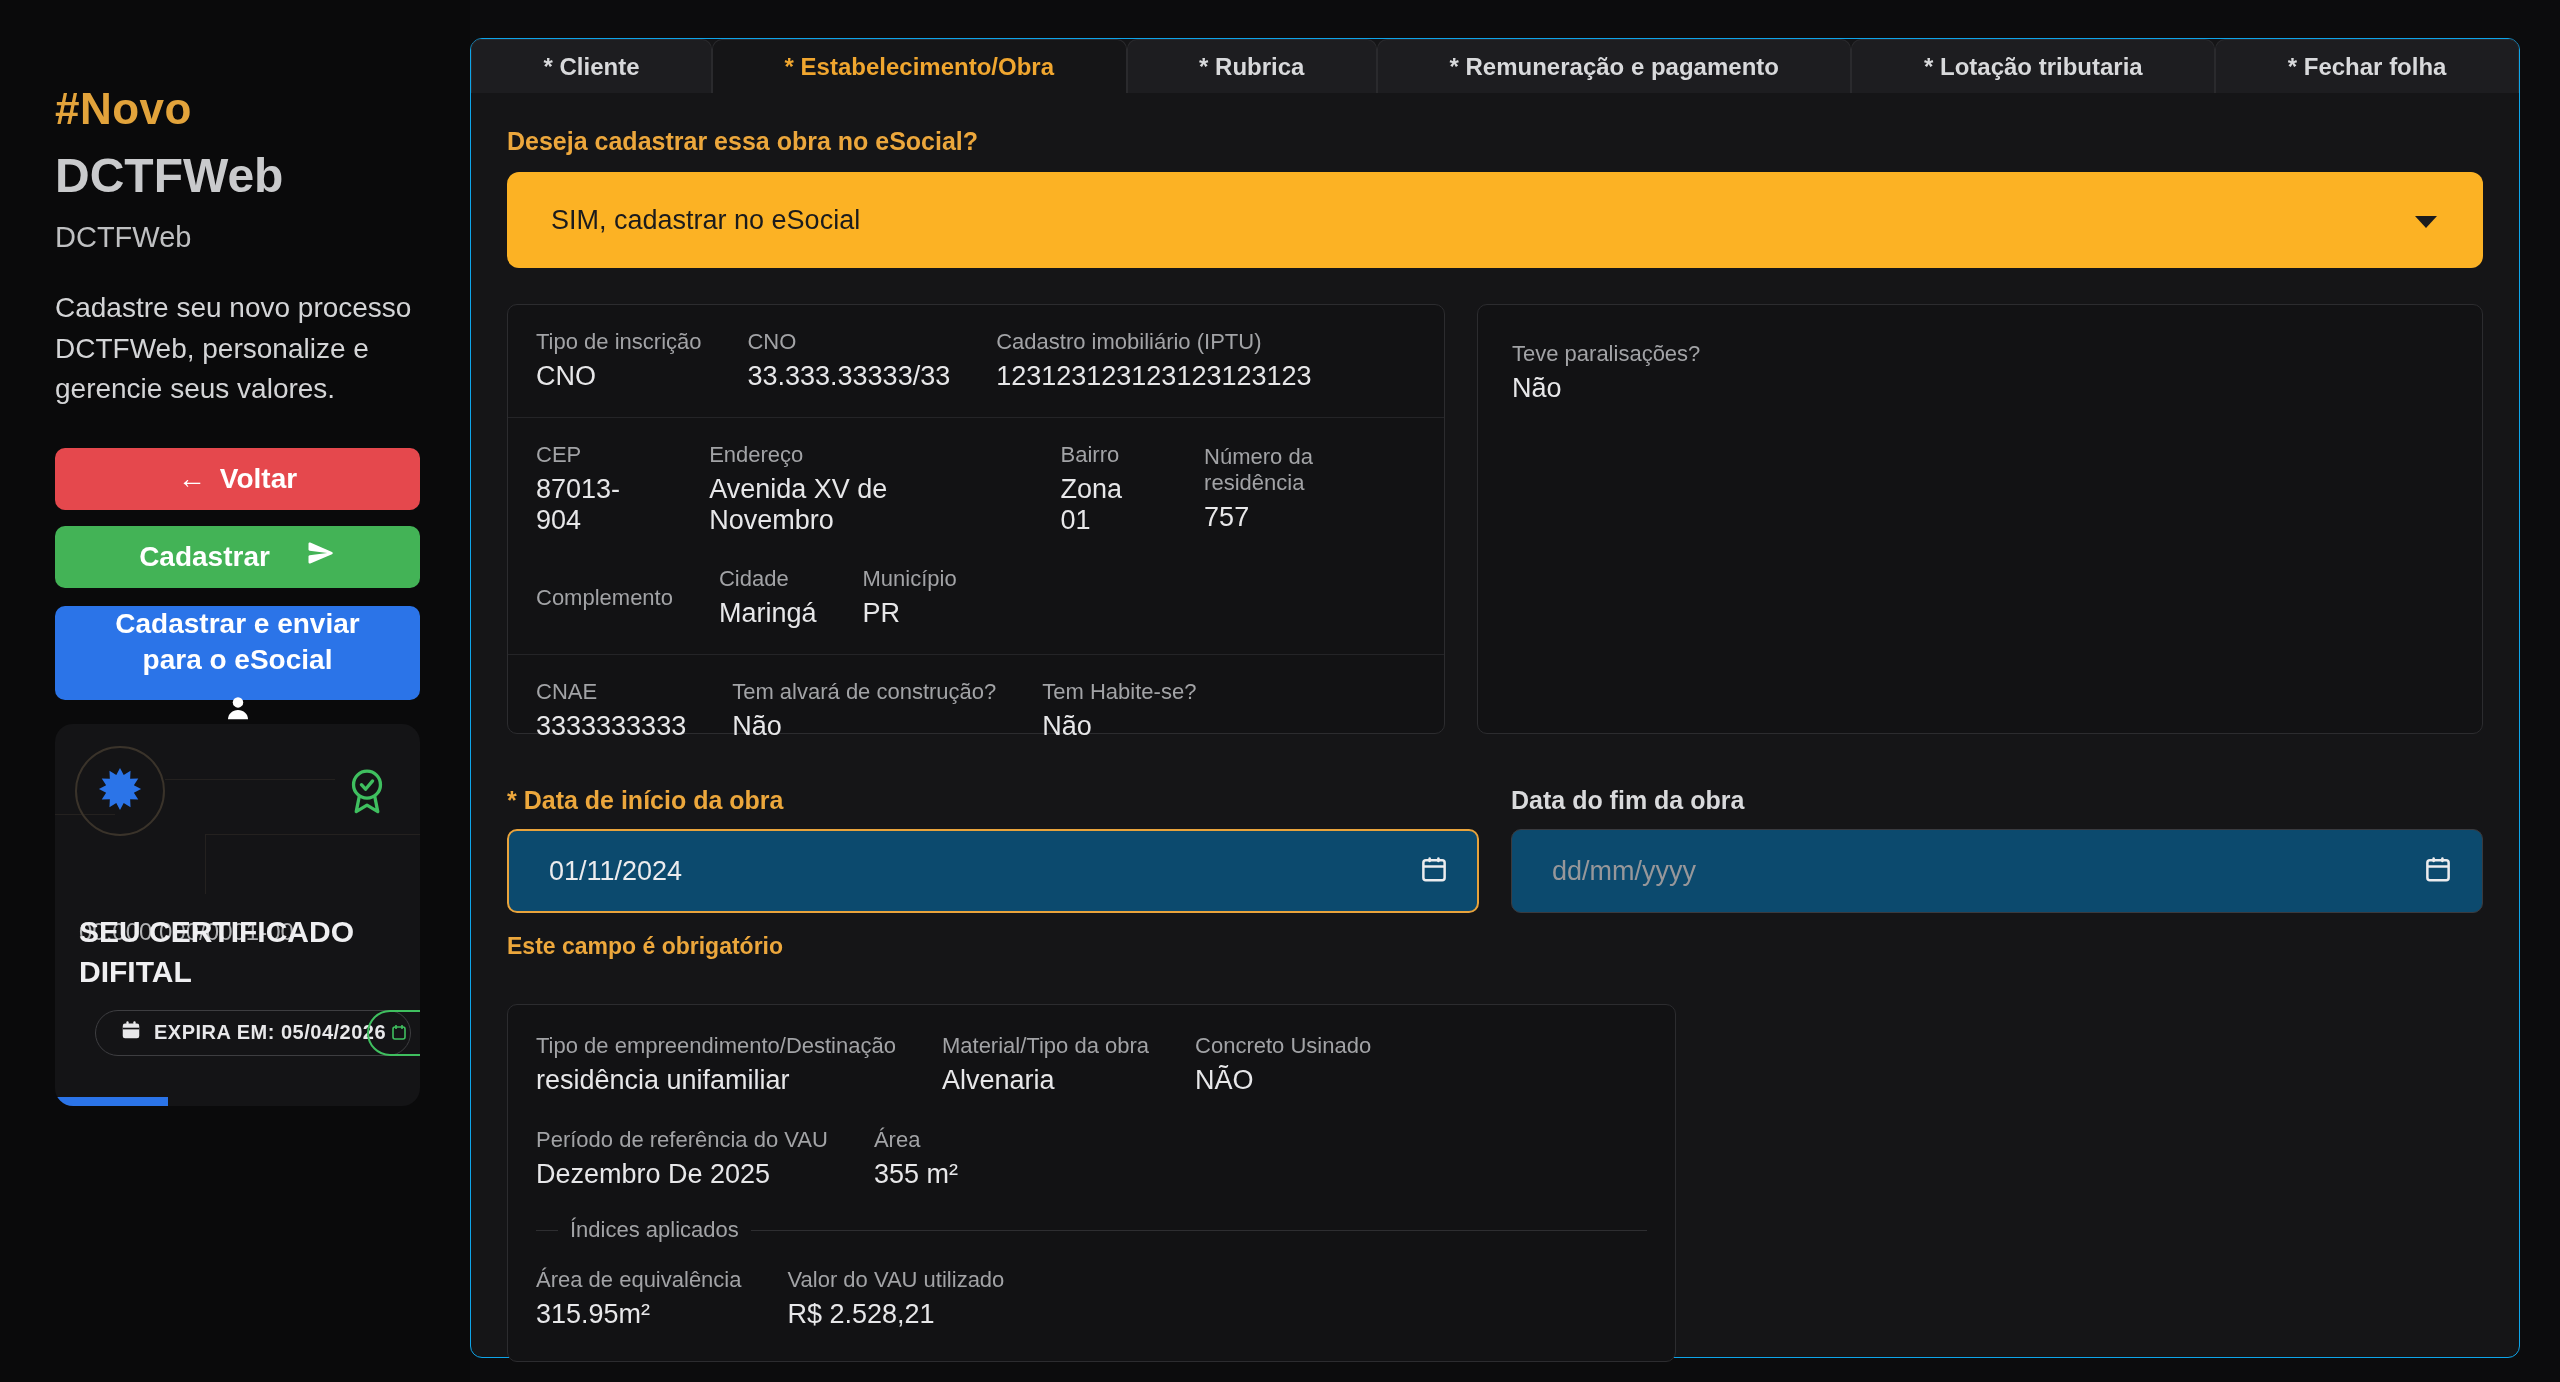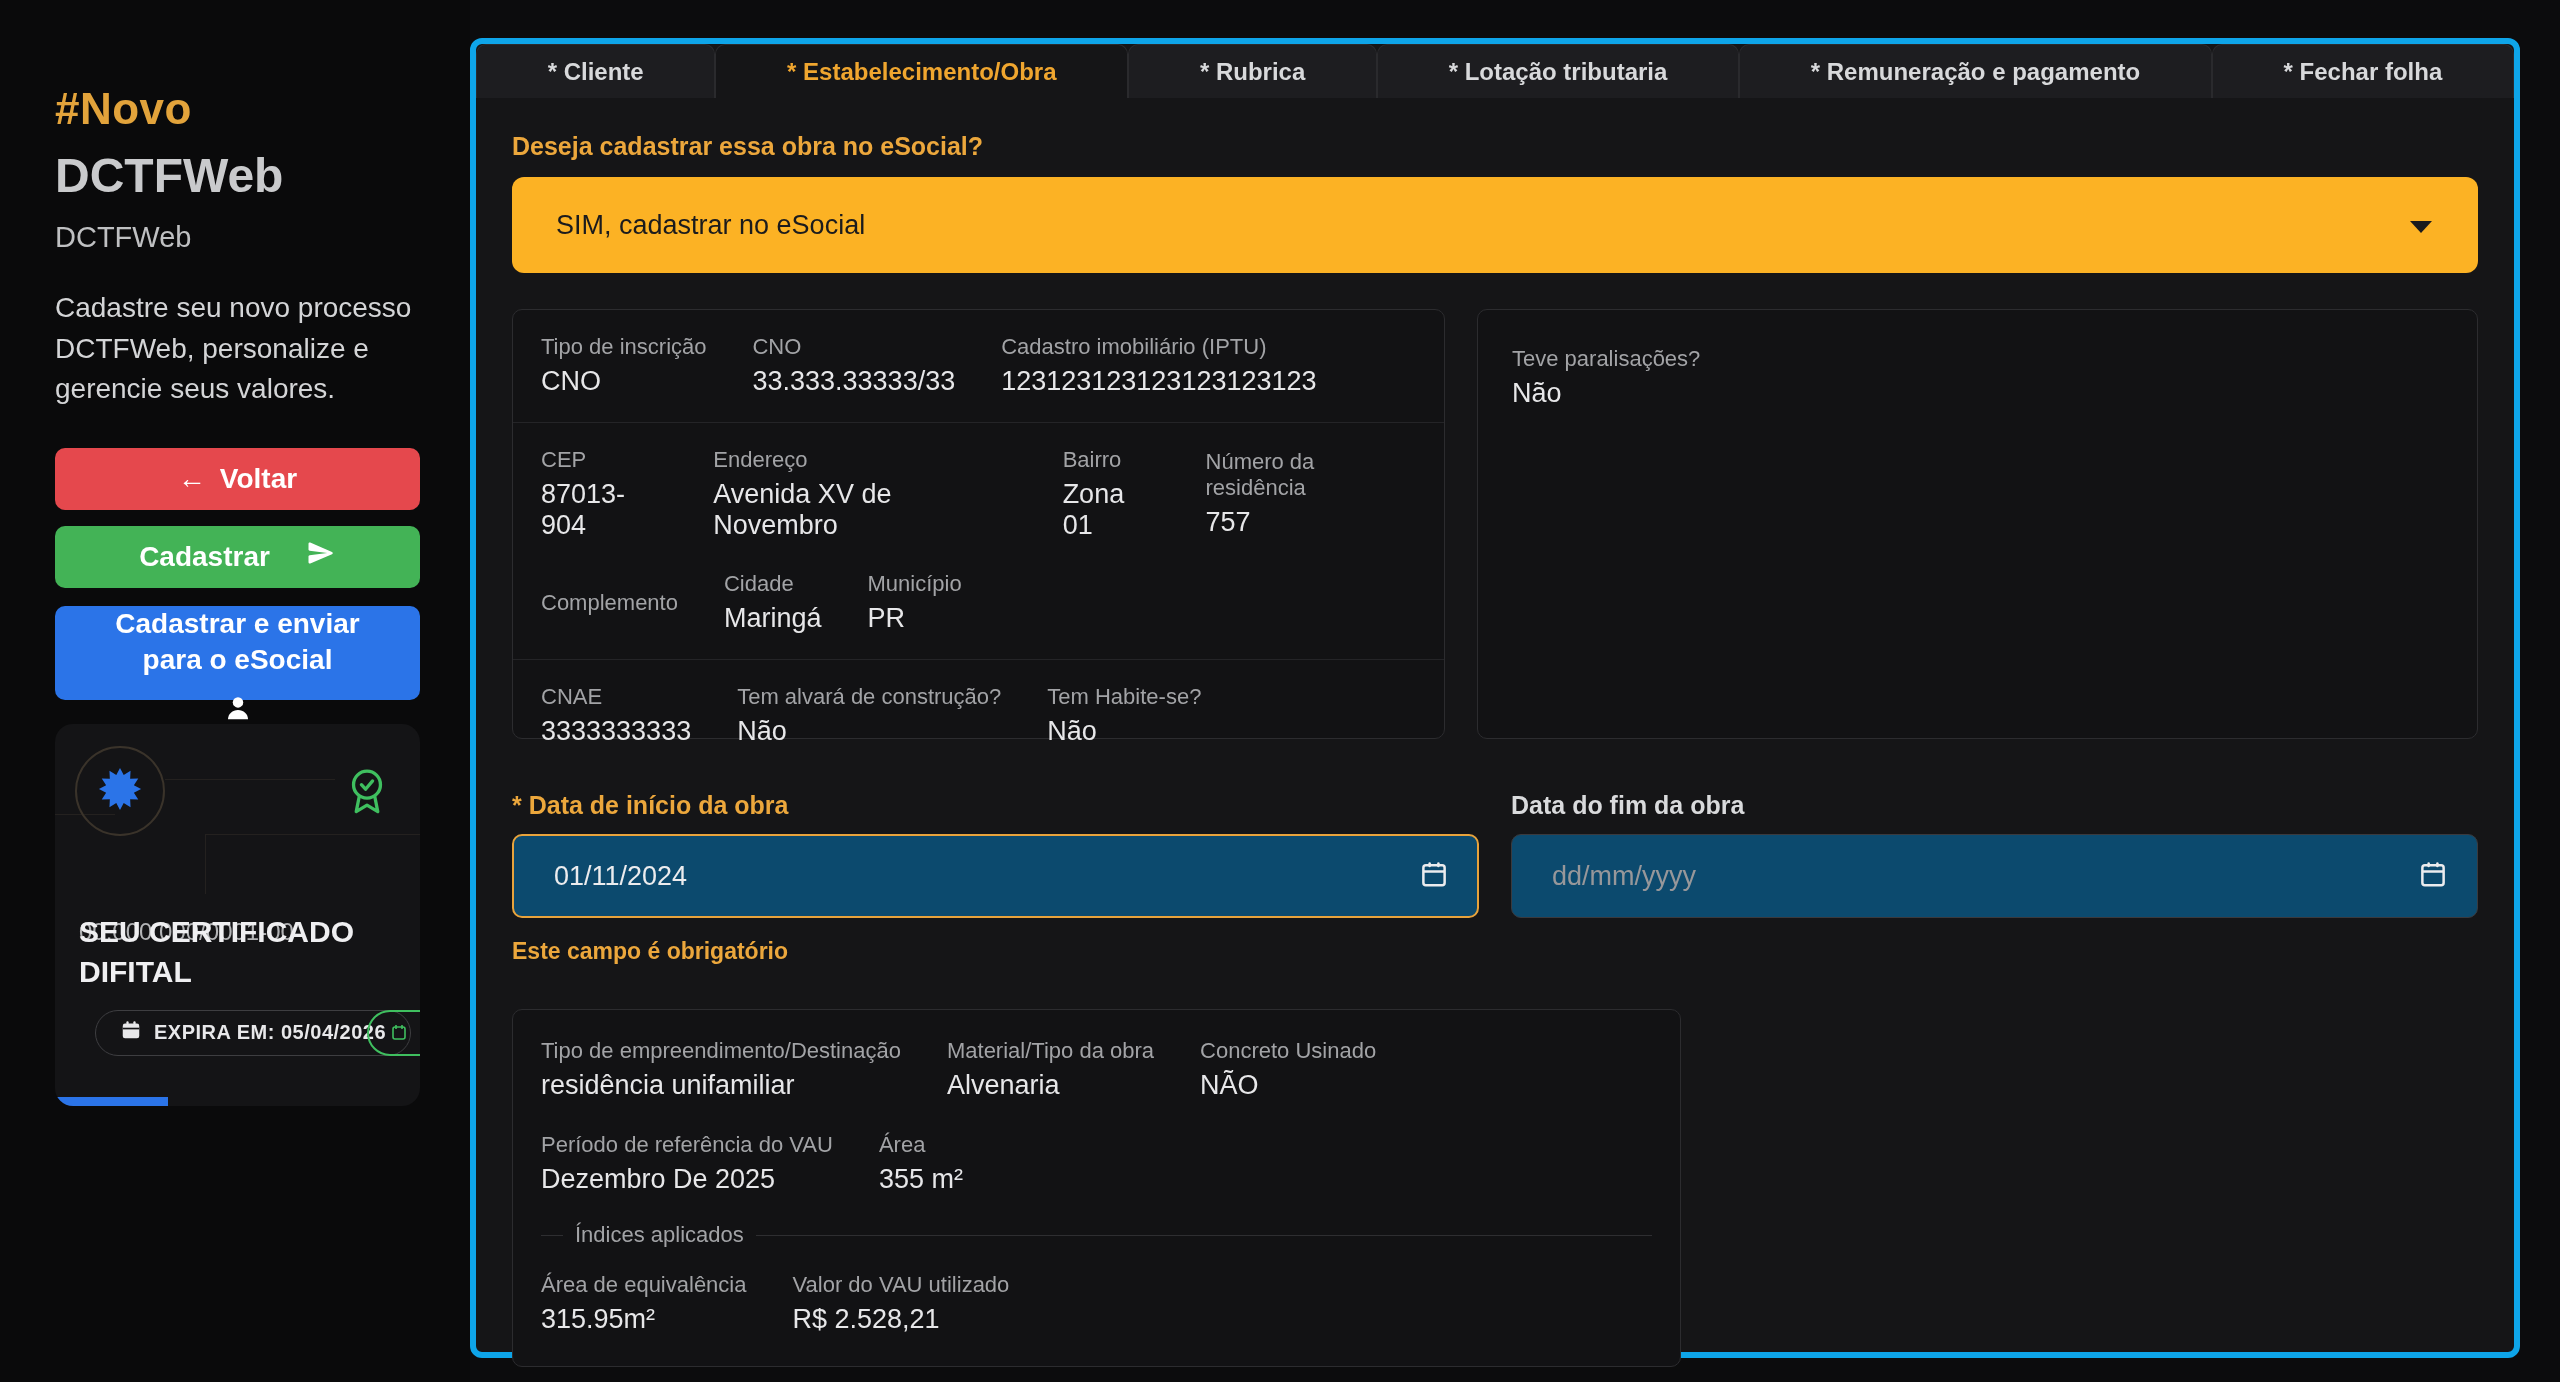--- a/index.html
+++ b/index.html
@@ -40,21 +40,21 @@
                align-items:center; gap:12px; color:#e8e8ea; font-size:20px;
                font-weight:700; letter-spacing:0.5px; }
   .cert-pill2 { position:absolute; left:312px; top:286px; width:110px; height:46px;
                 border:2px solid #3fbf5f; border-radius:24px; display:flex;
                 align-items:center; padding-left:22px; }
   .cert-progress { position:absolute; left:0; bottom:0; width:113px; height:9px;
                    background:#2b74e8; border-bottom-left-radius:18px; }
 
   
   .main-card { position:absolute; left:470px; top:38px; width:2050px; height:1320px;
-               background:#151517; border:6px solid #0ea5e9; border-radius:12px; }
+               background:#151517; border:1px solid #0ea5e9; border-radius:12px; }
 
   .tabbar { display:flex; height:54px; }
   .tab { flex:1 1 auto; padding:0 44px; display:flex; align-items:center;
          justify-content:center; font-size:24px; font-weight:700; color:#d8d9db;
          background:#1d1d20; border:1px solid #2a2a2d; border-bottom:none;
          border-top-left-radius:10px; border-top-right-radius:10px;
          white-space:nowrap; cursor:pointer; }
   .tab.active { background:#151517; color:#f0a62f; }
 
   .content { padding:34px 36px 0 36px; }
@@ -175,22 +175,22 @@
       <div class="cert-progress"></div>
     </div>
   </aside>
 
   <main class="main-card">
 
     <nav class="tabbar">
       <div class="tab">* Cliente</div>
       <div class="tab active">* Estabelecimento/Obra</div>
       <div class="tab">* Rubrica</div>
+      <div class="tab">* Remuneração e pagamento</div>
       <div class="tab">* Lotação tributaria</div>
-      <div class="tab">* Remuneração e pagamento</div>
       <div class="tab">* Fechar folha</div>
     </nav>
 
     <div class="content">
 
       <div class="q-label">Deseja cadastrar essa obra no eSocial?</div>
 
       <div class="select">
         <span>SIM, cadastrar no eSocial</span>
         <span class="caret"></span>

